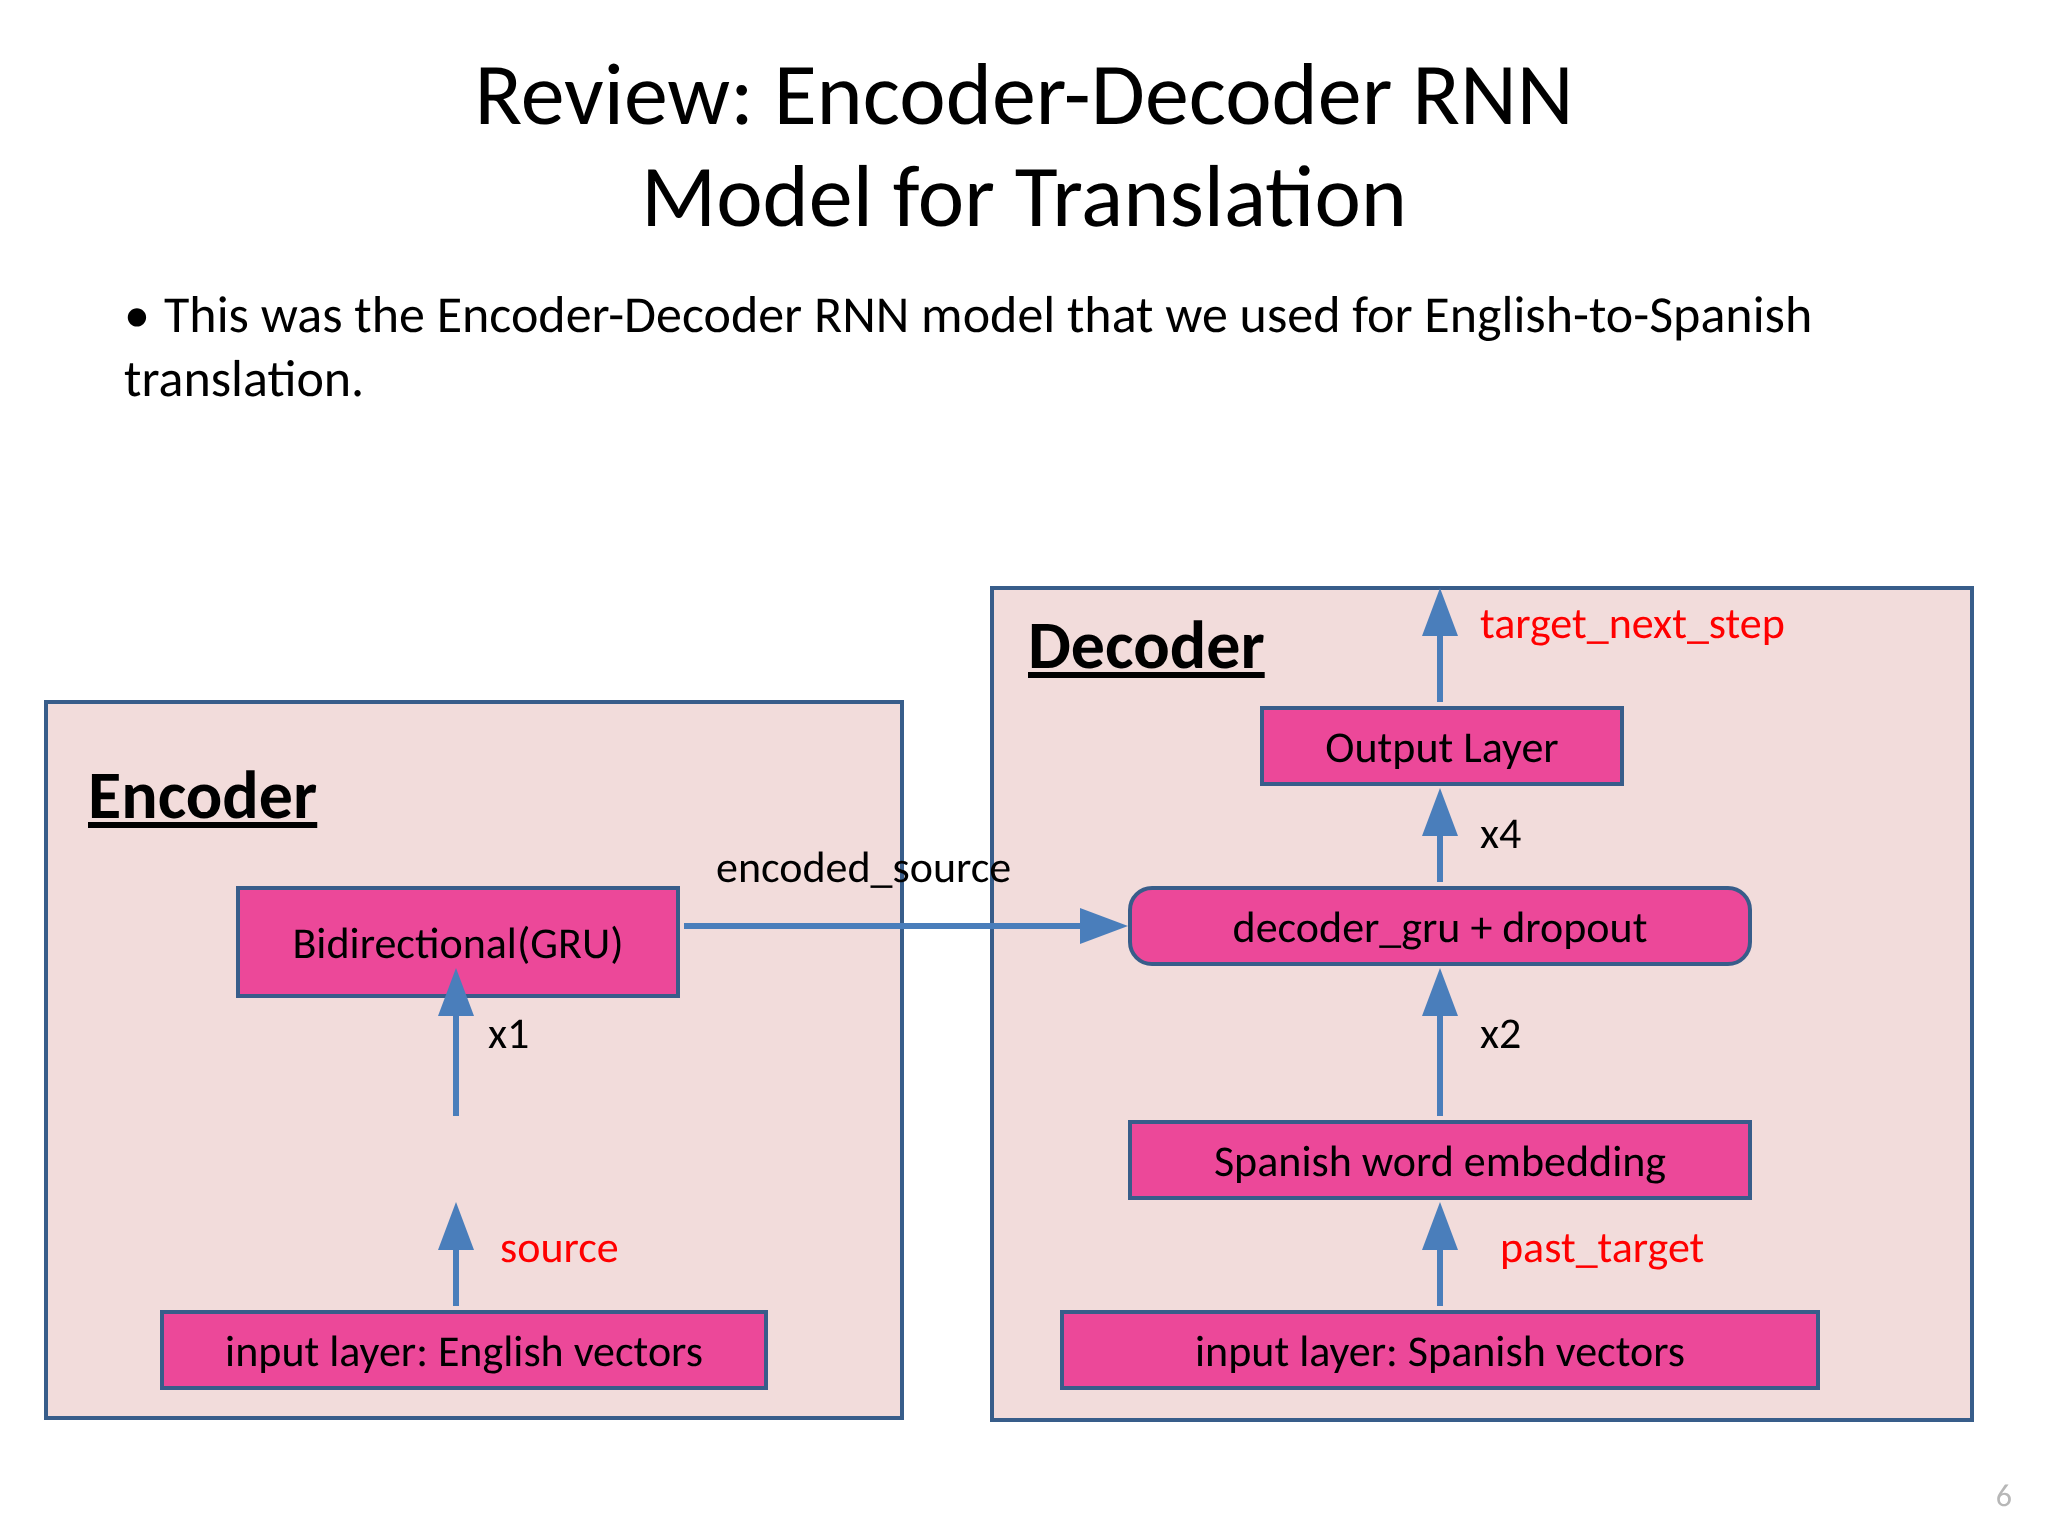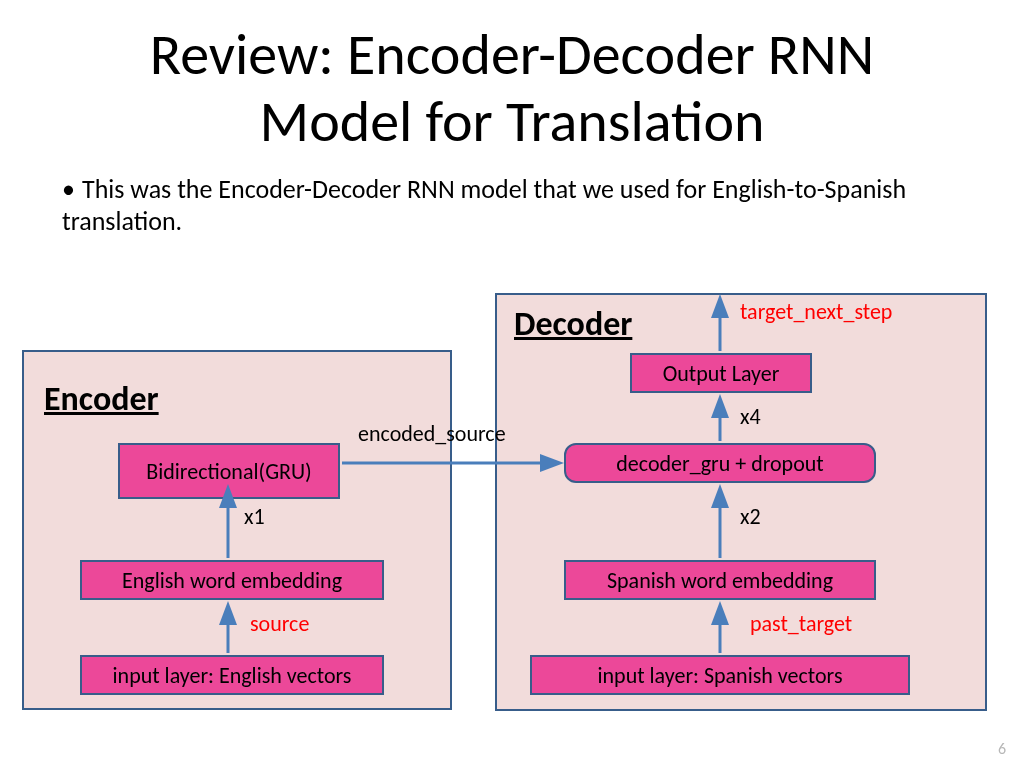--- a/index.html
+++ b/index.html
@@ -1,18 +1,18 @@
 <!DOCTYPE html>
 <html><head>
 <meta charset="utf-8">
 <style>
   * { box-sizing: border-box; margin: 0; padding: 0; }
   html, body { width: 1024px; height: 768px; font-family: Calibri, Arial, sans-serif; background: #fff; }
   .slide { width: 1024px; height: 768px; position: relative; }
-  .title { text-align: center; font-size: 58px; font-weight: 400; color: #000; padding-top: 22px; line-height: 1.15; }
+  .title { text-align: center; font-size: 44px; font-weight: 400; color: #000; padding-top: 22px; line-height: 1.15; }
   .bullet { font-size: 26px; color: #000; padding: 18px 62px 0 62px; }
   .bullet-dot { display: inline-block; width: 20px; }
   .panel {
     position: absolute;
     background: #f2dcdb;
     border: 2px solid #385d8a;
   }
   .panel-label {
     position: absolute;
     font-size: 34px;
@@ -48,21 +48,20 @@
   </div>
 
   <div class="bullet">
     <span class="bullet-dot">•</span><span>This was the Encoder-Decoder RNN model that we used for English-to-Spanish translation.</span>
   </div>
 
   <div class="panel" style="left:22px; top:350px; width:430px; height:360px;"></div>
   <div class="panel-label" style="left:44px; top:378px;">Encoder</div>
 
   <div class="box" style="left:118px; top:443px; width:222px; height:56px;">Bidirectional(GRU)</div>
-  <div class="box" style="left:80px; top:560px; width:304px; height:40px;">English word embedding</div>
   <div class="box" style="left:80px; top:655px; width:304px; height:40px;">input layer: English vectors</div>
 
   <div class="arrow-label" style="left:244px; top:503px;">x1</div>
   <div class="red-label" style="left:250px; top:610px;">source</div>
 
   <div class="panel" style="left:495px; top:293px; width:492px; height:418px;"></div>
   <div class="panel-label" style="left:514px; top:303px;">Decoder</div>
 
   <div class="box" style="left:630px; top:353px; width:182px; height:40px;">Output Layer</div>
   <div class="box" style="left:564px; top:443px; width:312px; height:40px;border-radius:12px;">decoder_gru + dropout</div>

